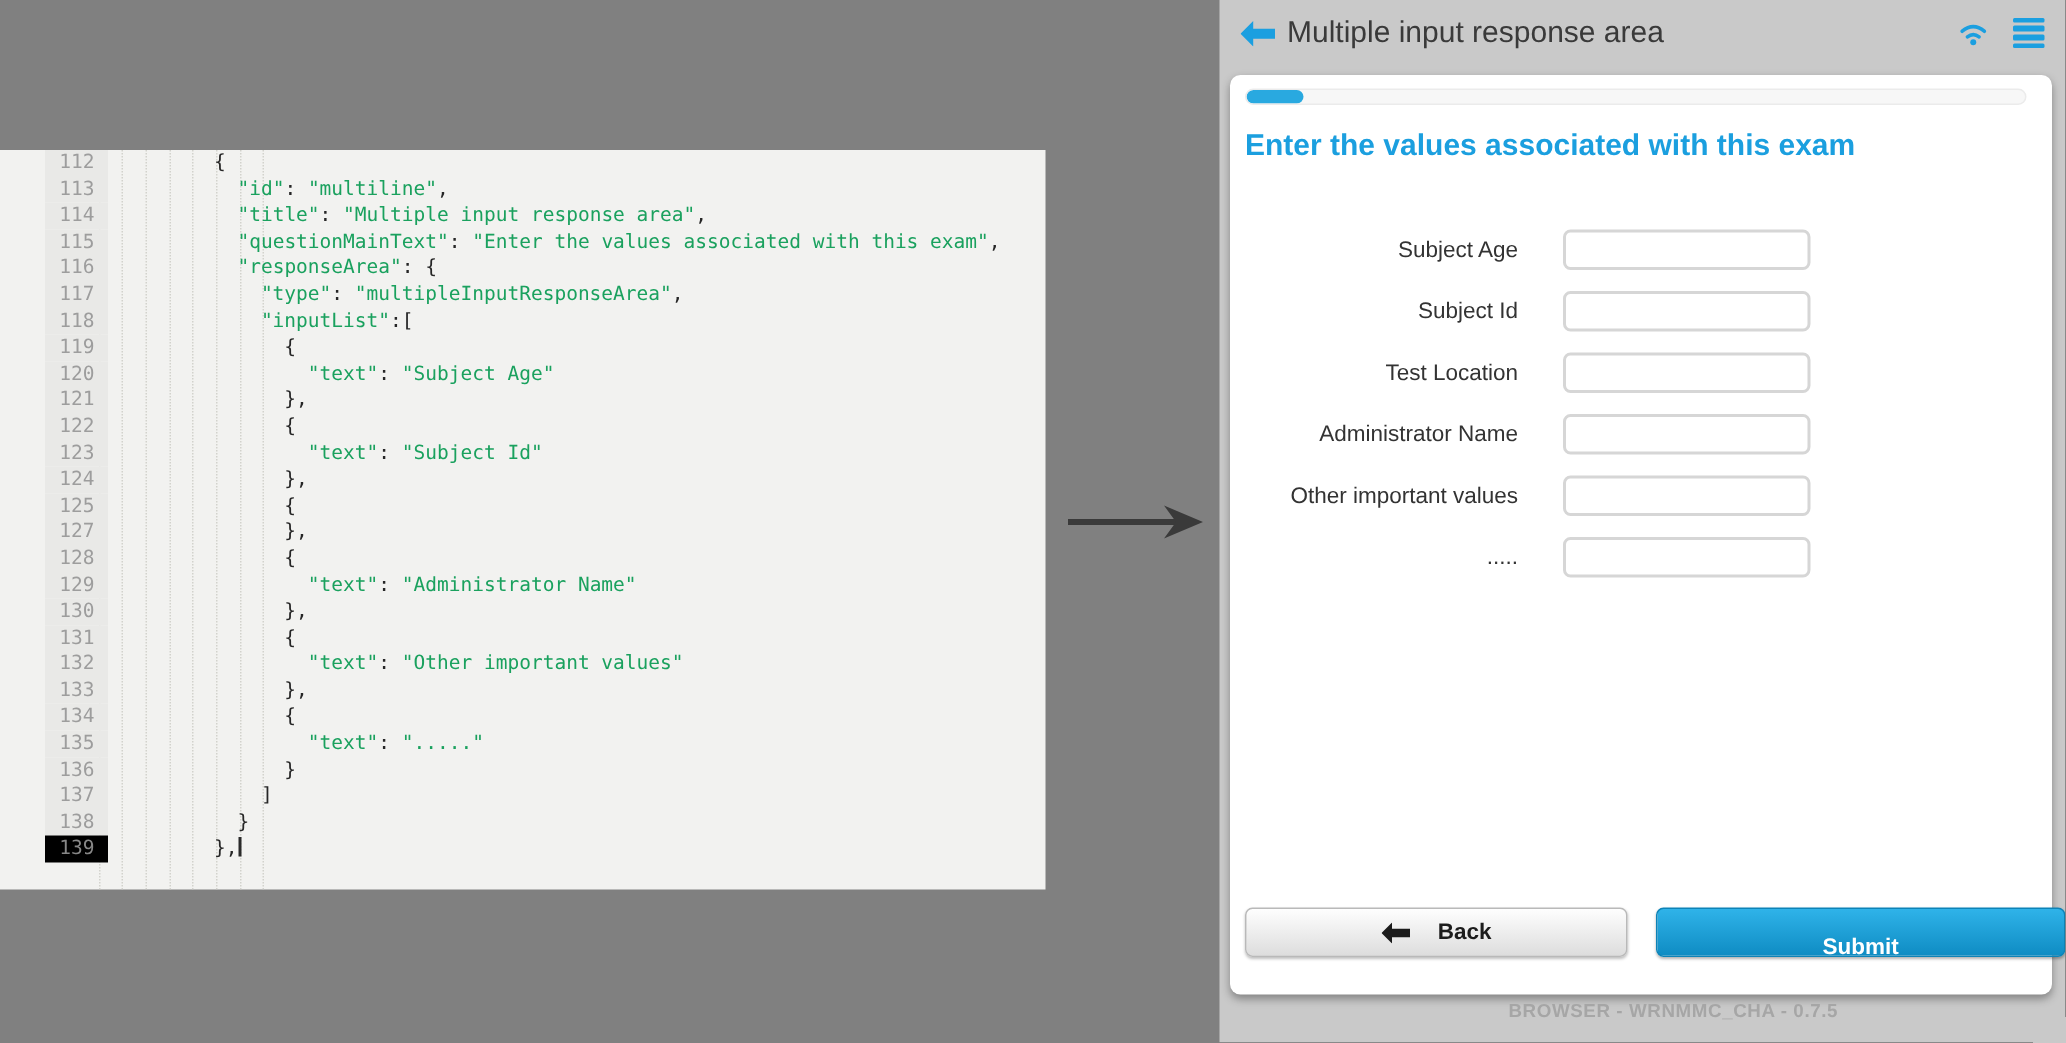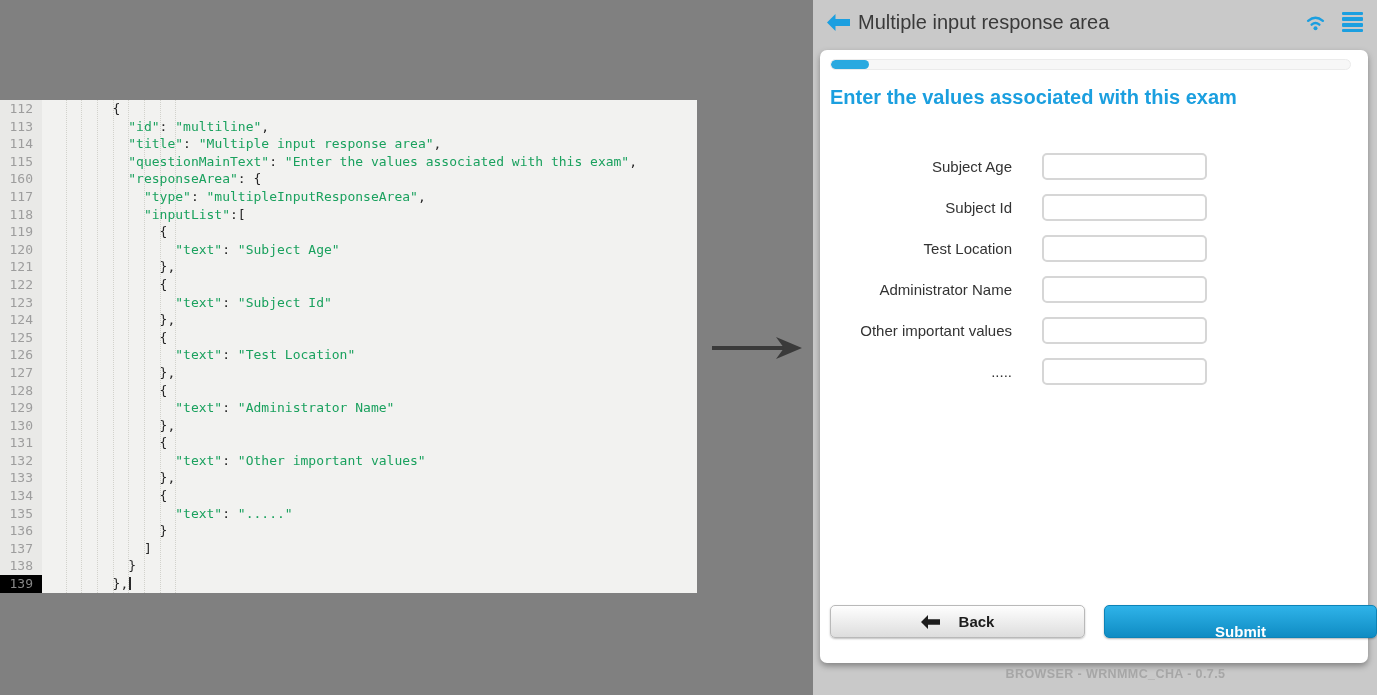--- a/index.html
+++ b/index.html
@@ -4,21 +4,21 @@
 <style>
   html,body{margin:0;padding:0;background:#808080;}
   .stage{position:relative;width:1377px;height:695px;background:#808080;overflow:hidden;
          font-family:"Liberation Sans",sans-serif;}
 
   
   .editor{position:absolute;left:0;top:100px;width:697px;height:493px;background:#f2f2f0;
           font-family:"DejaVu Sans Mono",monospace;font-size:13px;line-height:17.6px;overflow:hidden;}
   .guides{position:absolute;top:0;bottom:0;left:0;right:0;pointer-events:none;}
   .guide{position:absolute;top:0;bottom:0;width:0;border-left:1px dotted #d2d2cc;}
-  .code-line{display:flex;height:17.6px;white-space:pre;position:relative;}
+  .code-line{display:flex;height:17.6px;white-space:pre;position:relative;padding-left:30px;}
   .line-num{flex:0 0 42px;text-align:right;padding-right:9px;color:#9d9d9d;background:#e9e9e7;
             box-sizing:border-box;user-select:none;}
   .line-num.current{background:#000000;color:#878787;}
   .code-text{padding-left:8px;color:#262626;}
   .tok-str{color:#1aa15e;}
   .caret{display:inline-block;width:1.5px;height:13px;background:#2a2a2a;vertical-align:-2px;margin-left:1px;}
 
   
   .mid-arrow{position:absolute;left:706px;top:334px;}
 
@@ -68,31 +68,30 @@
         <div class="guide" style="left: calc(10ch + 50px);"></div>
         <div class="guide" style="left: calc(12ch + 50px);"></div>
         <div class="guide" style="left: calc(14ch + 50px);"></div>
         <div class="guide" style="left: calc(16ch + 50px);"></div>
       </div>
     <div id="code-lines">
         <div class="code-line"><span class="line-num">112</span><span class="code-text"><span>        {</span></span></div>
         <div class="code-line"><span class="line-num">113</span><span class="code-text"><span>          </span><span class="tok-str">"id"</span><span>: </span><span class="tok-str">"multiline"</span><span>,</span></span></div>
         <div class="code-line"><span class="line-num">114</span><span class="code-text"><span>          </span><span class="tok-str">"title"</span><span>: </span><span class="tok-str">"Multiple input response area"</span><span>,</span></span></div>
         <div class="code-line"><span class="line-num">115</span><span class="code-text"><span>          </span><span class="tok-str">"questionMainText"</span><span>: </span><span class="tok-str">"Enter the values associated with this exam"</span><span>,</span></span></div>
-        <div class="code-line"><span class="line-num">160</span><span class="code-text"><span>          </span><span class="tok-str">"responseArea"</span><span>: {</span></span></div>
+        <div class="code-line"><span class="line-num">116</span><span class="code-text"><span>          </span><span class="tok-str">"responseArea"</span><span>: {</span></span></div>
         <div class="code-line"><span class="line-num">117</span><span class="code-text"><span>            </span><span class="tok-str">"type"</span><span>: </span><span class="tok-str">"multipleInputResponseArea"</span><span>,</span></span></div>
         <div class="code-line"><span class="line-num">118</span><span class="code-text"><span>            </span><span class="tok-str">"inputList"</span><span>:[</span></span></div>
         <div class="code-line"><span class="line-num">119</span><span class="code-text"><span>              {</span></span></div>
         <div class="code-line"><span class="line-num">120</span><span class="code-text"><span>                </span><span class="tok-str">"text"</span><span>: </span><span class="tok-str">"Subject Age"</span></span></div>
         <div class="code-line"><span class="line-num">121</span><span class="code-text"><span>              },</span></span></div>
         <div class="code-line"><span class="line-num">122</span><span class="code-text"><span>              {</span></span></div>
         <div class="code-line"><span class="line-num">123</span><span class="code-text"><span>                </span><span class="tok-str">"text"</span><span>: </span><span class="tok-str">"Subject Id"</span></span></div>
         <div class="code-line"><span class="line-num">124</span><span class="code-text"><span>              },</span></span></div>
         <div class="code-line"><span class="line-num">125</span><span class="code-text"><span>              {</span></span></div>
-        <div class="code-line"><span class="line-num">126</span><span class="code-text"><span>                </span><span class="tok-str">"text"</span><span>: </span><span class="tok-str">"Test Location"</span></span></div>
         <div class="code-line"><span class="line-num">127</span><span class="code-text"><span>              },</span></span></div>
         <div class="code-line"><span class="line-num">128</span><span class="code-text"><span>              {</span></span></div>
         <div class="code-line"><span class="line-num">129</span><span class="code-text"><span>                </span><span class="tok-str">"text"</span><span>: </span><span class="tok-str">"Administrator Name"</span></span></div>
         <div class="code-line"><span class="line-num">130</span><span class="code-text"><span>              },</span></span></div>
         <div class="code-line"><span class="line-num">131</span><span class="code-text"><span>              {</span></span></div>
         <div class="code-line"><span class="line-num">132</span><span class="code-text"><span>                </span><span class="tok-str">"text"</span><span>: </span><span class="tok-str">"Other important values"</span></span></div>
         <div class="code-line"><span class="line-num">133</span><span class="code-text"><span>              },</span></span></div>
         <div class="code-line"><span class="line-num">134</span><span class="code-text"><span>              {</span></span></div>
         <div class="code-line"><span class="line-num">135</span><span class="code-text"><span>                </span><span class="tok-str">"text"</span><span>: </span><span class="tok-str">"....."</span></span></div>
         <div class="code-line"><span class="line-num">136</span><span class="code-text"><span>              }</span></span></div>

